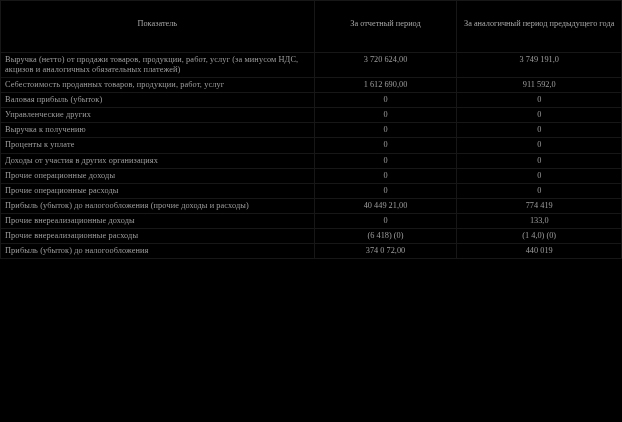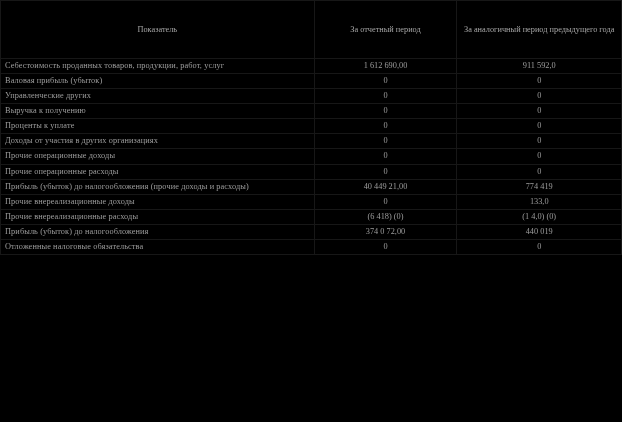--- a/index.html
+++ b/index.html
@@ -41,21 +41,21 @@
   }
   table.fin thead th {
     text-align: center;
     font-weight: normal;
     color: #a6a6a6;
     padding: 6px 6px 10px 6px;
     font-size: 8.3px;
     line-height: 1.3;
   }
   table.fin thead th.h1 {
-    padding-top: 24px;
+    padding-top: 18px;
     padding-bottom: 22px;
   }
   td.lbl {
     text-align: left;
     letter-spacing: 0.1px;
   }
   td.num {
     text-align: center;
     white-space: nowrap;
   }
@@ -73,20 +73,25 @@
         <col class="c3">
       </colgroup>
     <thead>
       <tr>
         <th class="h1">Показатель</th>
         <th class="h1">За отчетный период</th>
         <th class="h1">За аналогичный период предыдущего года</th>
       </tr>
     </thead>
     <tbody>
+        <tr class="row-tall">
+          <td class="lbl tall">Выручка (нетто) от продажи товаров, продукции, работ, услуг (за минусом НДС, акцизов и аналогичных обязательных платежей)</td>
+          <td class="num">3 720 624,00</td>
+          <td class="num">3 749 191,0</td>
+        </tr>
         <tr class="row-tall">
           <td class="lbl tall">Себестоимость проданных товаров, продукции, работ, услуг</td>
           <td class="num">1 612 690,00</td>
           <td class="num">911 592,0</td>
         </tr>
         <tr>
           <td class="lbl">Валовая прибыль (убыток)</td>
           <td class="num">0</td>
           <td class="num">0</td>
         </tr>
@@ -133,20 +138,15 @@
         <tr>
           <td class="lbl">Прочие внереализационные расходы</td>
           <td class="num">(6 418) (0)</td>
           <td class="num">(1 4,0) (0)</td>
         </tr>
         <tr>
           <td class="lbl">Прибыль (убыток) до налогообложения</td>
           <td class="num">374 0 72,00</td>
           <td class="num">440 019</td>
         </tr>
-        <tr>
-          <td class="lbl">Отложенные налоговые обязательства</td>
-          <td class="num">0</td>
-          <td class="num">0</td>
-        </tr>
       </tbody>
   </table>
 </div>
 
 </body></html>

